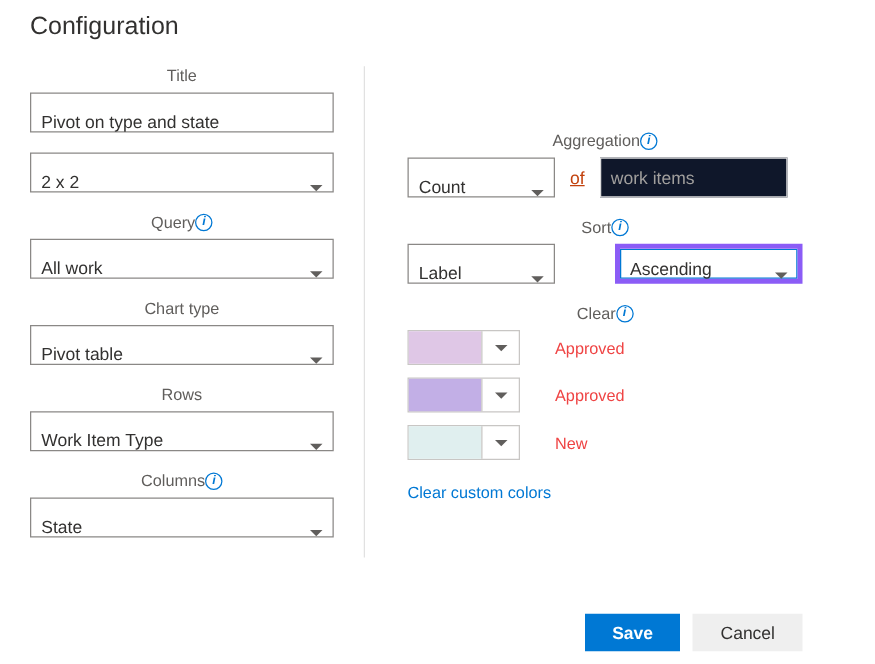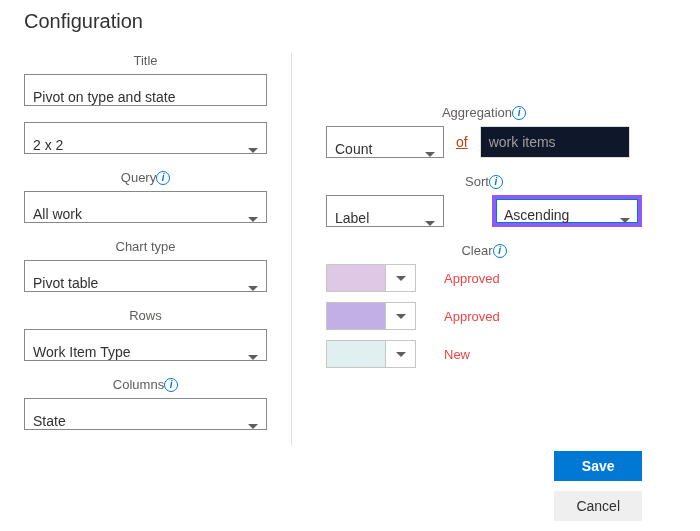--- a/index.html
+++ b/index.html
@@ -21,21 +21,21 @@
   .of-text { font-size: 14px; color: #c2410c; text-decoration: underline; }
   .readonly { background: #0f172a; border: 1px solid #ddd; color: #a19f9d; height: 32px; display: flex; align-items: center; padding: 2px 8px; width: 150px; font-size: 14px; }
   .series-list { margin-top: 4px; }
   .series-row { display: flex; align-items: center; gap: 28px; margin-bottom: 10px; }
   .swatch-group { display: flex; align-items: center; border: 1px solid #c8c6c4; height: 28px; }
   .swatch { width: 58px; height: 100%; }
   .swatch-btn { width: 30px; height: 100%; display: flex; align-items: center; justify-content: center; border-left: 1px solid #c8c6c4; cursor: pointer; }
   .series-label { font-size: 13px; color: #ef4444; }
   .clear-link { color: #0078d4; font-size: 13px; cursor: pointer; margin-top: 8px; display: inline-block; }
   .select.focused { border: 4px solid #8b5cf6; box-shadow: 0 0 0 1px #0078d4 inset; }
-  .footer { position: absolute; right: 24px; bottom: 10px; display: flex; gap: 10px; flex-direction: column; }
+  .footer { position: absolute; right: 24px; bottom: 10px; display: flex; gap: 10px; }
   .btn { height: 30px; padding: 0 22px; font-size: 14px; border: none; cursor: pointer; }
   .btn-primary { background: #0078d4; color: #fff; font-weight: 600; }
   .btn-secondary { background: #efefef; color: #323130; }
 </style>
 </head>
 <body>
 
 <div class="panel">
   <h1>Configuration</h1>
 
@@ -165,20 +165,21 @@
             <div class="series-row">
               <div class="swatch-group">
                 <div class="swatch" style="background:#e0efef"></div>
                 <div class="swatch-btn">
                   <span class="chev"></span>
                 </div>
               </div>
               <span class="series-label">New</span>
             </div>
           </div>
+        <span class="clear-link">Clear custom colors</span>
       </div>
 
     </div>
   </div>
 
   <div class="footer">
     <button class="btn btn-primary">Save</button>
     <button class="btn btn-secondary">Cancel</button>
   </div>
 </div>

